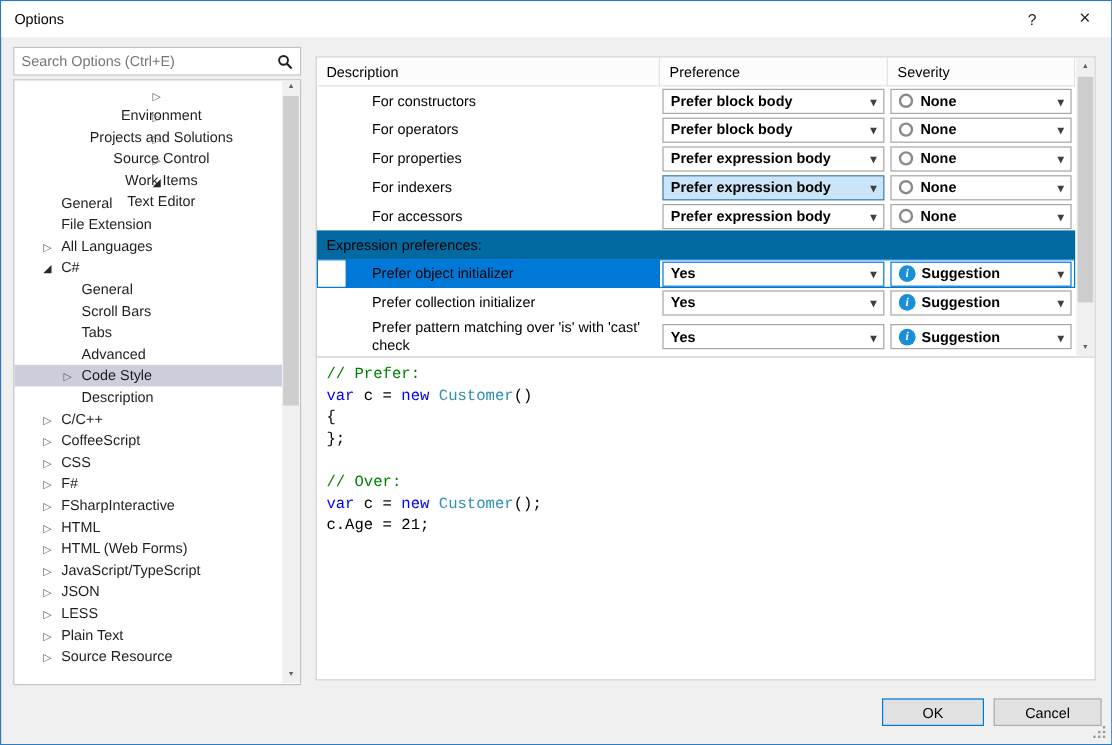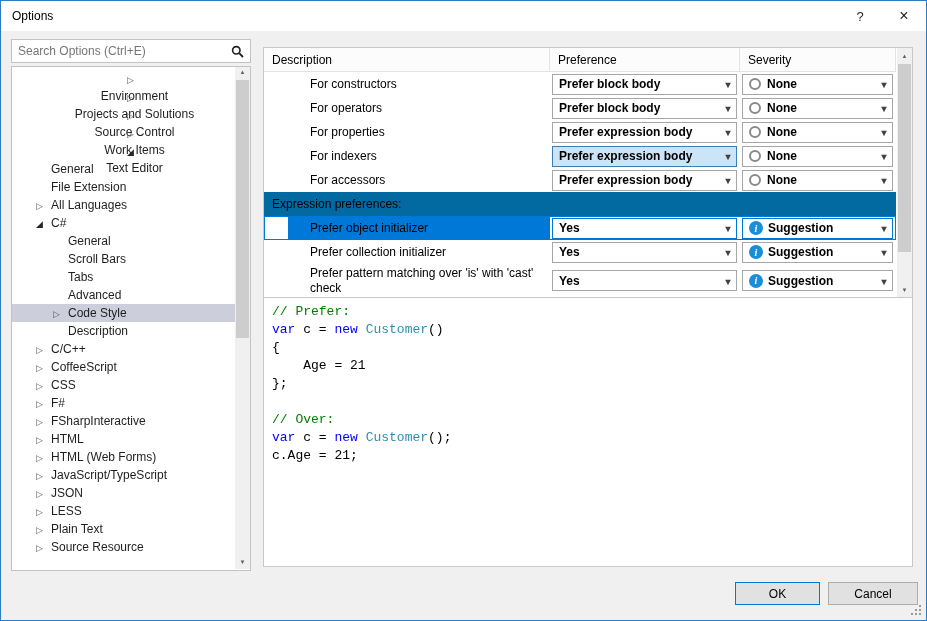--- a/index.html
+++ b/index.html
@@ -361,21 +361,20 @@
         <div class="sb-btn sb-up"></div>
         <div class="sb-thumb thumb-grid"></div>
         <div class="sb-btn sb-down"></div>
       </div>
     </div>
 
     <div class="code-area">
       <div class="code-line"><span class="tok-comment">// Prefer:</span></div>
       <div class="code-line"><span class="tok-keyword">var</span><span class="tok-plain"> c = </span><span class="tok-keyword">new</span><span class="tok-plain"> </span><span class="tok-type">Customer</span><span class="tok-plain">()</span></div>
       <div class="code-line"><span class="tok-plain">{</span></div>
-      <div class="code-line"><span class="tok-plain">    Age = 21</span></div>
       <div class="code-line"><span class="tok-plain">};</span></div>
       <div class="code-line"></div>
       <div class="code-line"><span class="tok-comment">// Over:</span></div>
       <div class="code-line"><span class="tok-keyword">var</span><span class="tok-plain"> c = </span><span class="tok-keyword">new</span><span class="tok-plain"> </span><span class="tok-type">Customer</span><span class="tok-plain">();</span></div>
       <div class="code-line"><span class="tok-plain">c.Age = 21;</span></div>
     </div>
   </div>
 
   <button class="btn btn-ok">OK</button>
   <button class="btn btn-cancel">Cancel</button>

